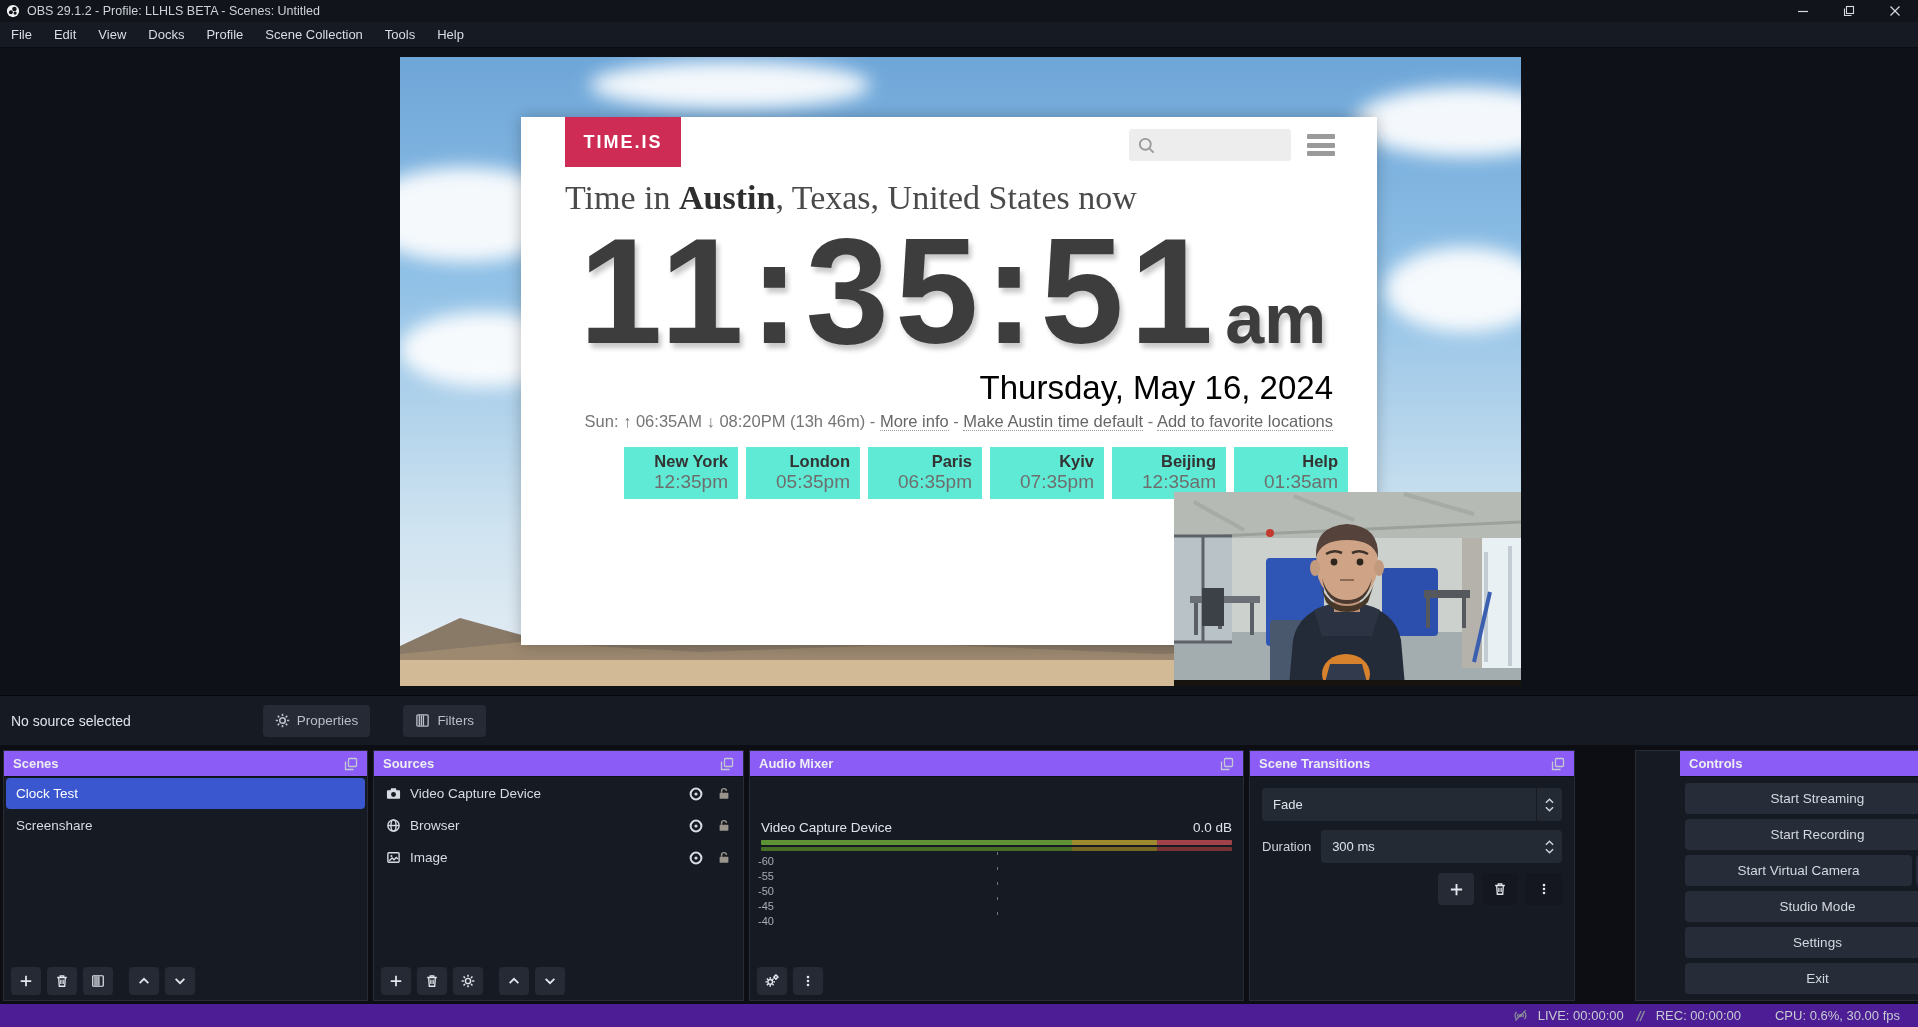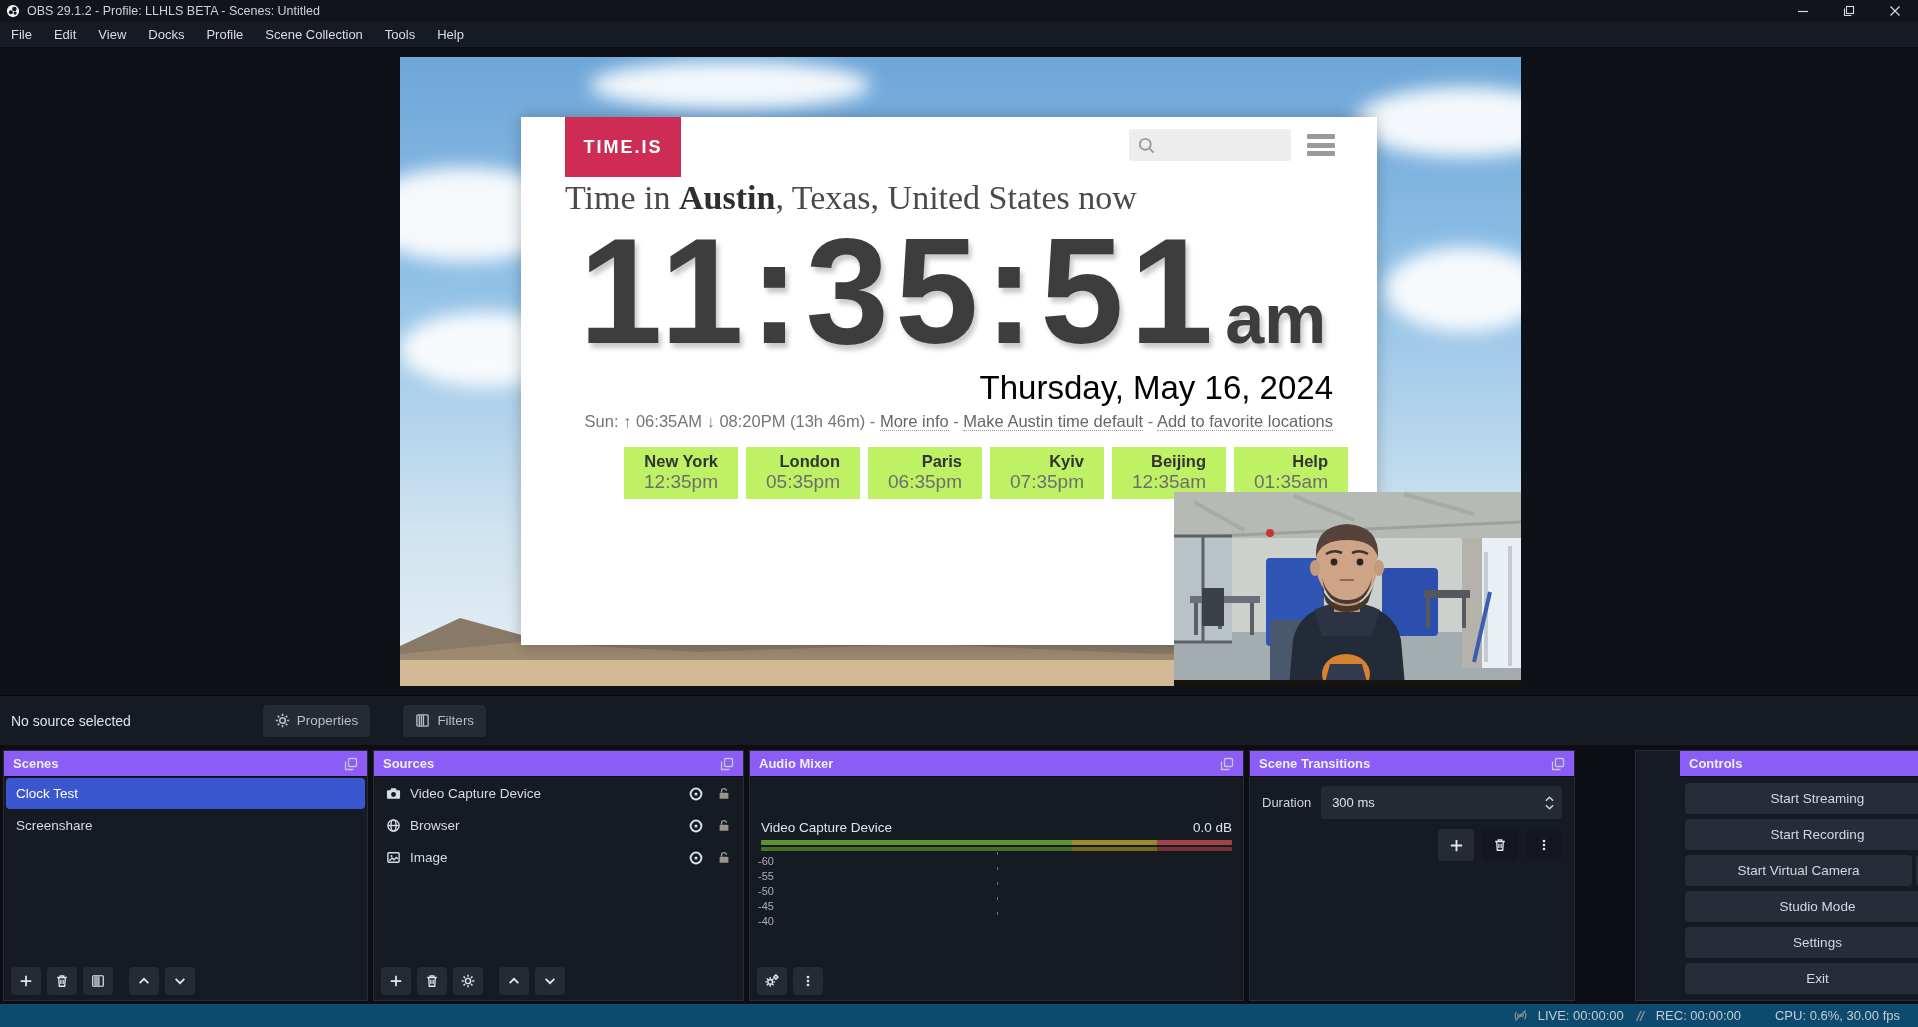--- a/index.html
+++ b/index.html
@@ -22,39 +22,39 @@
   
   .preview { position:absolute; top:48px; left:0; width:1918px; height:647px; background:#0e1117; }
   .canvas { position:absolute; left:400px; top:9px; width:1121px; height:629px; overflow:hidden;
     background:linear-gradient(180deg,#6ea6d8 0%,#8fc0e6 35%,#cfe3f0 75%,#e8eff5 100%); }
   .cloud { position:absolute; background:#fff; border-radius:50%; filter:blur(9px); opacity:.92; }
   .mountains { position:absolute; left:0; bottom:0; width:100%; height:110px; }
 
   
   .page { position:absolute; left:121px; top:60px; width:856px; height:528px; background:#fff;
     box-shadow:0 0 14px rgba(0,0,0,.25); color:#444; }
-  .ti-logo { position:absolute; left:44px; top:0; width:116px; height:60px; background:#ce2b55;
+  .ti-logo { position:absolute; left:44px; top:0; width:116px; height:50px; background:#ce2b55;
     color:#fff; font-weight:bold; font-size:18px; letter-spacing:2px; display:flex;
     align-items:center; justify-content:center; }
   .ti-search { position:absolute; left:608px; top:12px; width:162px; height:32px; background:#ededed;
     border:none; border-radius:3px; display:flex; align-items:center; padding-left:8px; color:#9a9a9a; }
   .ti-burger { position:absolute; left:786px; top:17px; width:28px; height:22px; display:flex;
     flex-direction:column; justify-content:space-between; cursor:pointer; }
   .ti-burger span { display:block; height:5px; background:#9a9a9a; border-radius:1px; }
   .ti-h1 { position:absolute; left:44px; top:62px; font-size:34px; color:#4a4a4a; white-space:nowrap;font-family:Liberation Serif, serif; }
   .ti-h1 b { color:#2e2e2e; }
   .ti-clock { position:absolute; left:58px; top:92px; display:flex; align-items:baseline;
     color:#3d3d3d; text-shadow:3px 5px 5px rgba(0,0,0,.22); white-space:nowrap; }
   .ti-clock .t { font-size:150px; font-weight:bold; letter-spacing:6px; line-height:1.1; }
   .ti-clock .m { font-size:70px; font-weight:bold; margin-left:6px; }
   .ti-date { position:absolute; right:44px; top:252px; font-size:33px; color:#000000; }
   .ti-sun { position:absolute; right:44px; top:295px; font-size:16.5px; color:#757575; white-space:nowrap; }
   .ti-sun .lnk { color:#666; border-bottom:1px dotted #9d9d9d; cursor:pointer; }
   .ti-cities { position:absolute; left:103px; top:330px; display:flex; gap:8px; }
-  .city { width:114px; height:52px; background:#bef264; text-align:right; padding:5px 20px 0 0; }
+  .city { width:114px; height:52px; background:#5eead4; text-align:right; padding:5px 10px 0 0; }
   .city .n { font-weight:bold; font-size:16.5px; color:#333; }
   .city .t { font-size:19px; color:#6e6e6e; line-height:1.15; }
 
   
   .webcam { position:absolute; left:774px; top:435px; width:347px; height:194px; overflow:hidden; background:#cdd2cf; }
 
   
   .srcbar { position:absolute; top:695px; left:0; right:0; height:50px; background:#161a23;
     border-top:1px solid #070809; display:flex; align-items:center; color:#dfe3ea; font-size:14px; }
   .srcbar .status { margin-left:11px; }
@@ -112,21 +112,21 @@
   
   .ctl { padding:6px 5px; display:flex; flex-direction:column; gap:5px; }
   .cbtn { height:31px; background:#262c38; border:none; border-radius:4px; color:#d4d8e0;
     font-size:13.5px; cursor:pointer; font-family:inherit; }
   .vrow { display:flex; gap:4px; }
   .vrow .cbtn { flex:1; }
   .vrow .gearbtn { width:34px; height:31px; background:#262c38; border:none; border-radius:4px;
     color:#e3e6ec; display:flex; align-items:center; justify-content:center; cursor:pointer; }
 
   
-  .statusbar { position:absolute; bottom:0; left:0; right:0; height:24px; background:#0c4a6e;
+  .statusbar { position:absolute; bottom:0; left:0; right:0; height:24px; background:#4c1d95;
     border-top:1px solid #0a0c10; display:flex; align-items:center; justify-content:flex-end;
     color:#c6cad2; font-size:13px; gap:9px; padding-right:18px; }
   .statusbar .gap { width:16px; }
   .sicon { color:#8b9099; display:flex; }
 </style>
 </head>
 <body>
 
 <div class="app">
 
@@ -512,20 +512,31 @@
       <div class="phead">
           <span>Scene Transitions</span>
         <span class="pop">
             <svg width="14" height="14" viewBox="0 0 14 14" fill="none" stroke="currentColor" stroke-width="1.3">
               <rect x="4.5" y="1.5" width="8" height="8" rx="1"></rect>
               <path d="M1.5 4.5v8h8"></path>
             </svg>
           </span>
         </div>
       <div class="pbody">
+        <div class="combo">
+          <span class="val">Fade</span>
+          <span class="spin">
+            <svg width="9" height="6" viewBox="0 0 10 6" fill="none" stroke="currentColor" stroke-width="1.6">
+                <path d="M1 5l4-4 4 4"></path>
+              </svg>
+            <svg width="9" height="6" viewBox="0 0 10 6" fill="none" stroke="currentColor" stroke-width="1.6">
+                <path d="M1 1l4 4 4-4"></path>
+              </svg>
+          </span>
+        </div>
         <div class="durrow">
           <span>Duration</span>
           <div class="spinbox">
             <span class="val">300 ms</span>
             <span class="spin" style="border-left:none;">
               <svg width="9" height="6" viewBox="0 0 10 6" fill="none" stroke="currentColor" stroke-width="1.6">
                   <path d="M1 5l4-4 4 4"></path>
                 </svg>
               <svg width="9" height="6" viewBox="0 0 10 6" fill="none" stroke="currentColor" stroke-width="1.6">
                   <path d="M1 1l4 4 4-4"></path>

